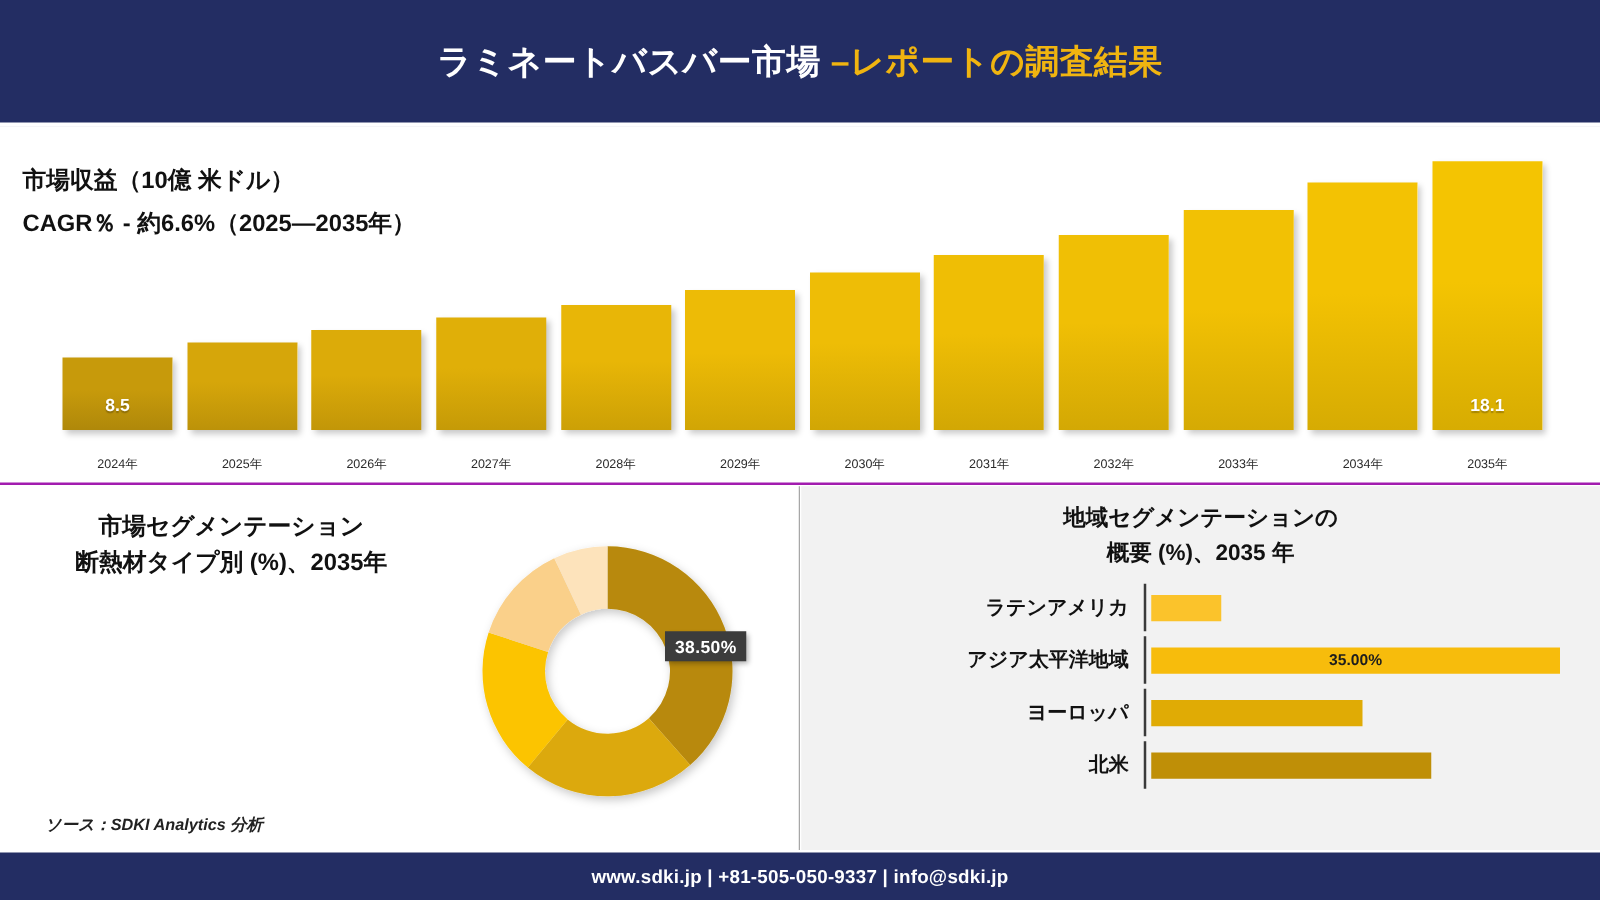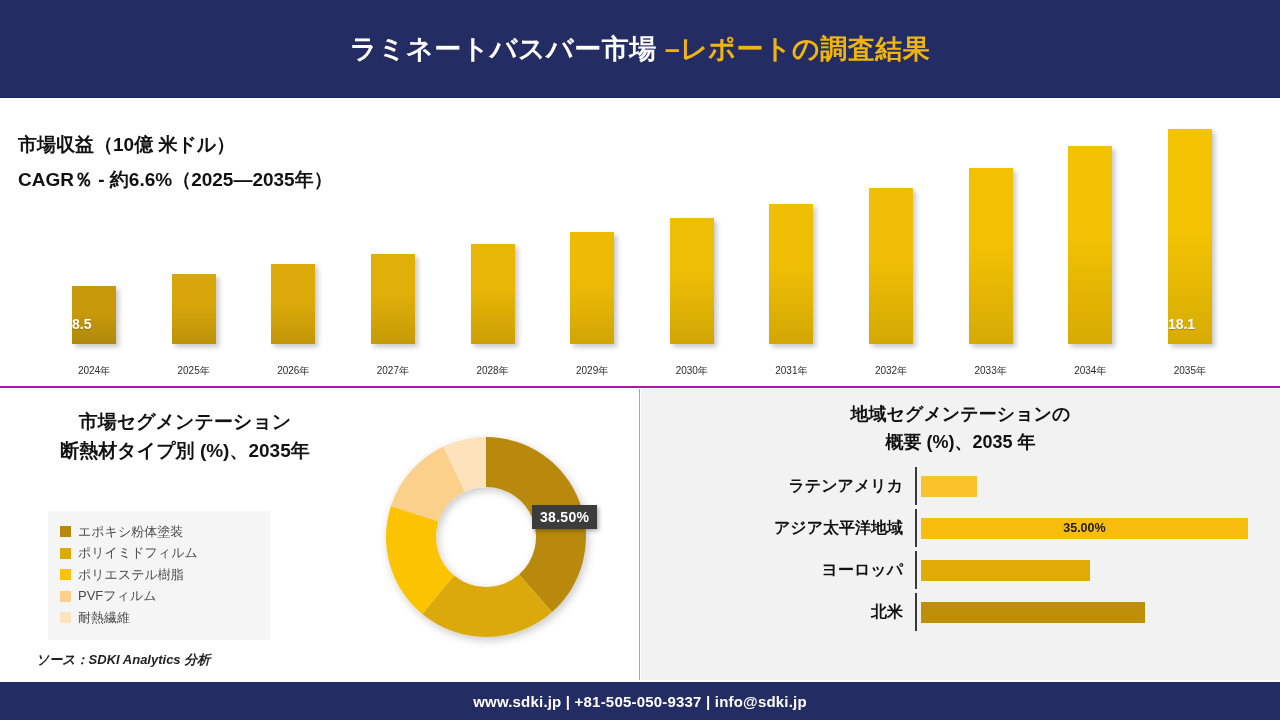--- a/index.html
+++ b/index.html
@@ -41,23 +41,23 @@
   }
   .bars-row{
     position:absolute;left:20px;right:16px;bottom:42px;top:0;
     display:flex;align-items:flex-end;justify-content:space-between;
   }
   .bar-col{
     width:68px;display:flex;flex-direction:column;align-items:center;
     position:relative;height:100%;justify-content:flex-end;
   }
   .bar{
-    width:44px;position:relative;
+    width:88px;position:relative;
     box-shadow:3px 3px 5px rgba(0,0,0,.22);
-    display:flex;align-items:flex-end;justify-content:flex-start;
+    display:flex;align-items:flex-end;justify-content:center;
   }
   .bar-value{
     color:#ffffff;font-size:14px;font-weight:bold;
     margin-bottom:12px;text-shadow:0 1px 1px rgba(0,0,0,.25);
   }
   .bar-label{
     position:absolute;bottom:-34px;left:50%;transform:translateX(-50%);
     font-size:10px;color:#2b2b2b;white-space:nowrap;
   }
 
@@ -209,42 +209,20 @@
   </div>
 
   <div class="bottom-section">
 
     <div class="panel-left">
       <div class="seg-title">
         <div>市場セグメンテーション</div>
         <div>断熱材タイプ別 (%)、2035年</div>
       </div>
 
-      <div class="legend" id="seg-legend">
-          <div class="legend-item">
-            <span class="legend-swatch" style="background: rgb(184, 137, 10);"></span>
-            <span class="legend-label">エポキシ粉体塗装</span>
-          </div>
-          <div class="legend-item">
-            <span class="legend-swatch" style="background: rgb(220, 169, 11);"></span>
-            <span class="legend-label">ポリイミドフィルム</span>
-          </div>
-          <div class="legend-item">
-            <span class="legend-swatch" style="background: rgb(252, 196, 0);"></span>
-            <span class="legend-label">ポリエステル樹脂</span>
-          </div>
-          <div class="legend-item">
-            <span class="legend-swatch" style="background: rgb(250, 208, 138);"></span>
-            <span class="legend-label">PVFフィルム</span>
-          </div>
-          <div class="legend-item">
-            <span class="legend-swatch" style="background: rgb(253, 227, 187);"></span>
-            <span class="legend-label">耐熱繊維</span>
-          </div>
-        </div>
 
       <div class="donut-holder">
         <svg width="290" height="262" viewBox="0 0 290 262">
           <defs>
             <filter id="dshadow" x="-30%" y="-30%" width="170%" height="170%">
               <feDropShadow dx="2" dy="3" stdDeviation="4" flood-color="#000000" flood-opacity="0.22"></feDropShadow>
             </filter>
           </defs>
           <g id="donut-g" filter="url(#dshadow)">
               <path d="M 141 30 A 100 100 0 0 1 207.1311865323652 205.01110696304596 L 174.0655932661826 167.50555348152298 A 50 50 0 0 0 141 80 Z" fill="#b8890a"></path>

